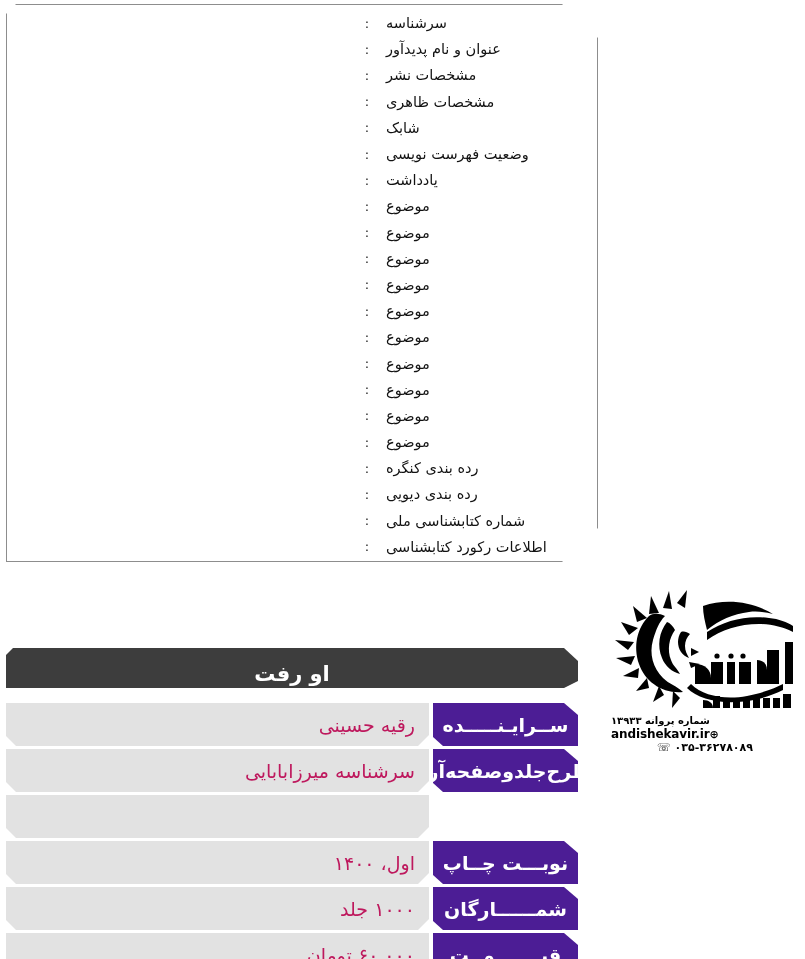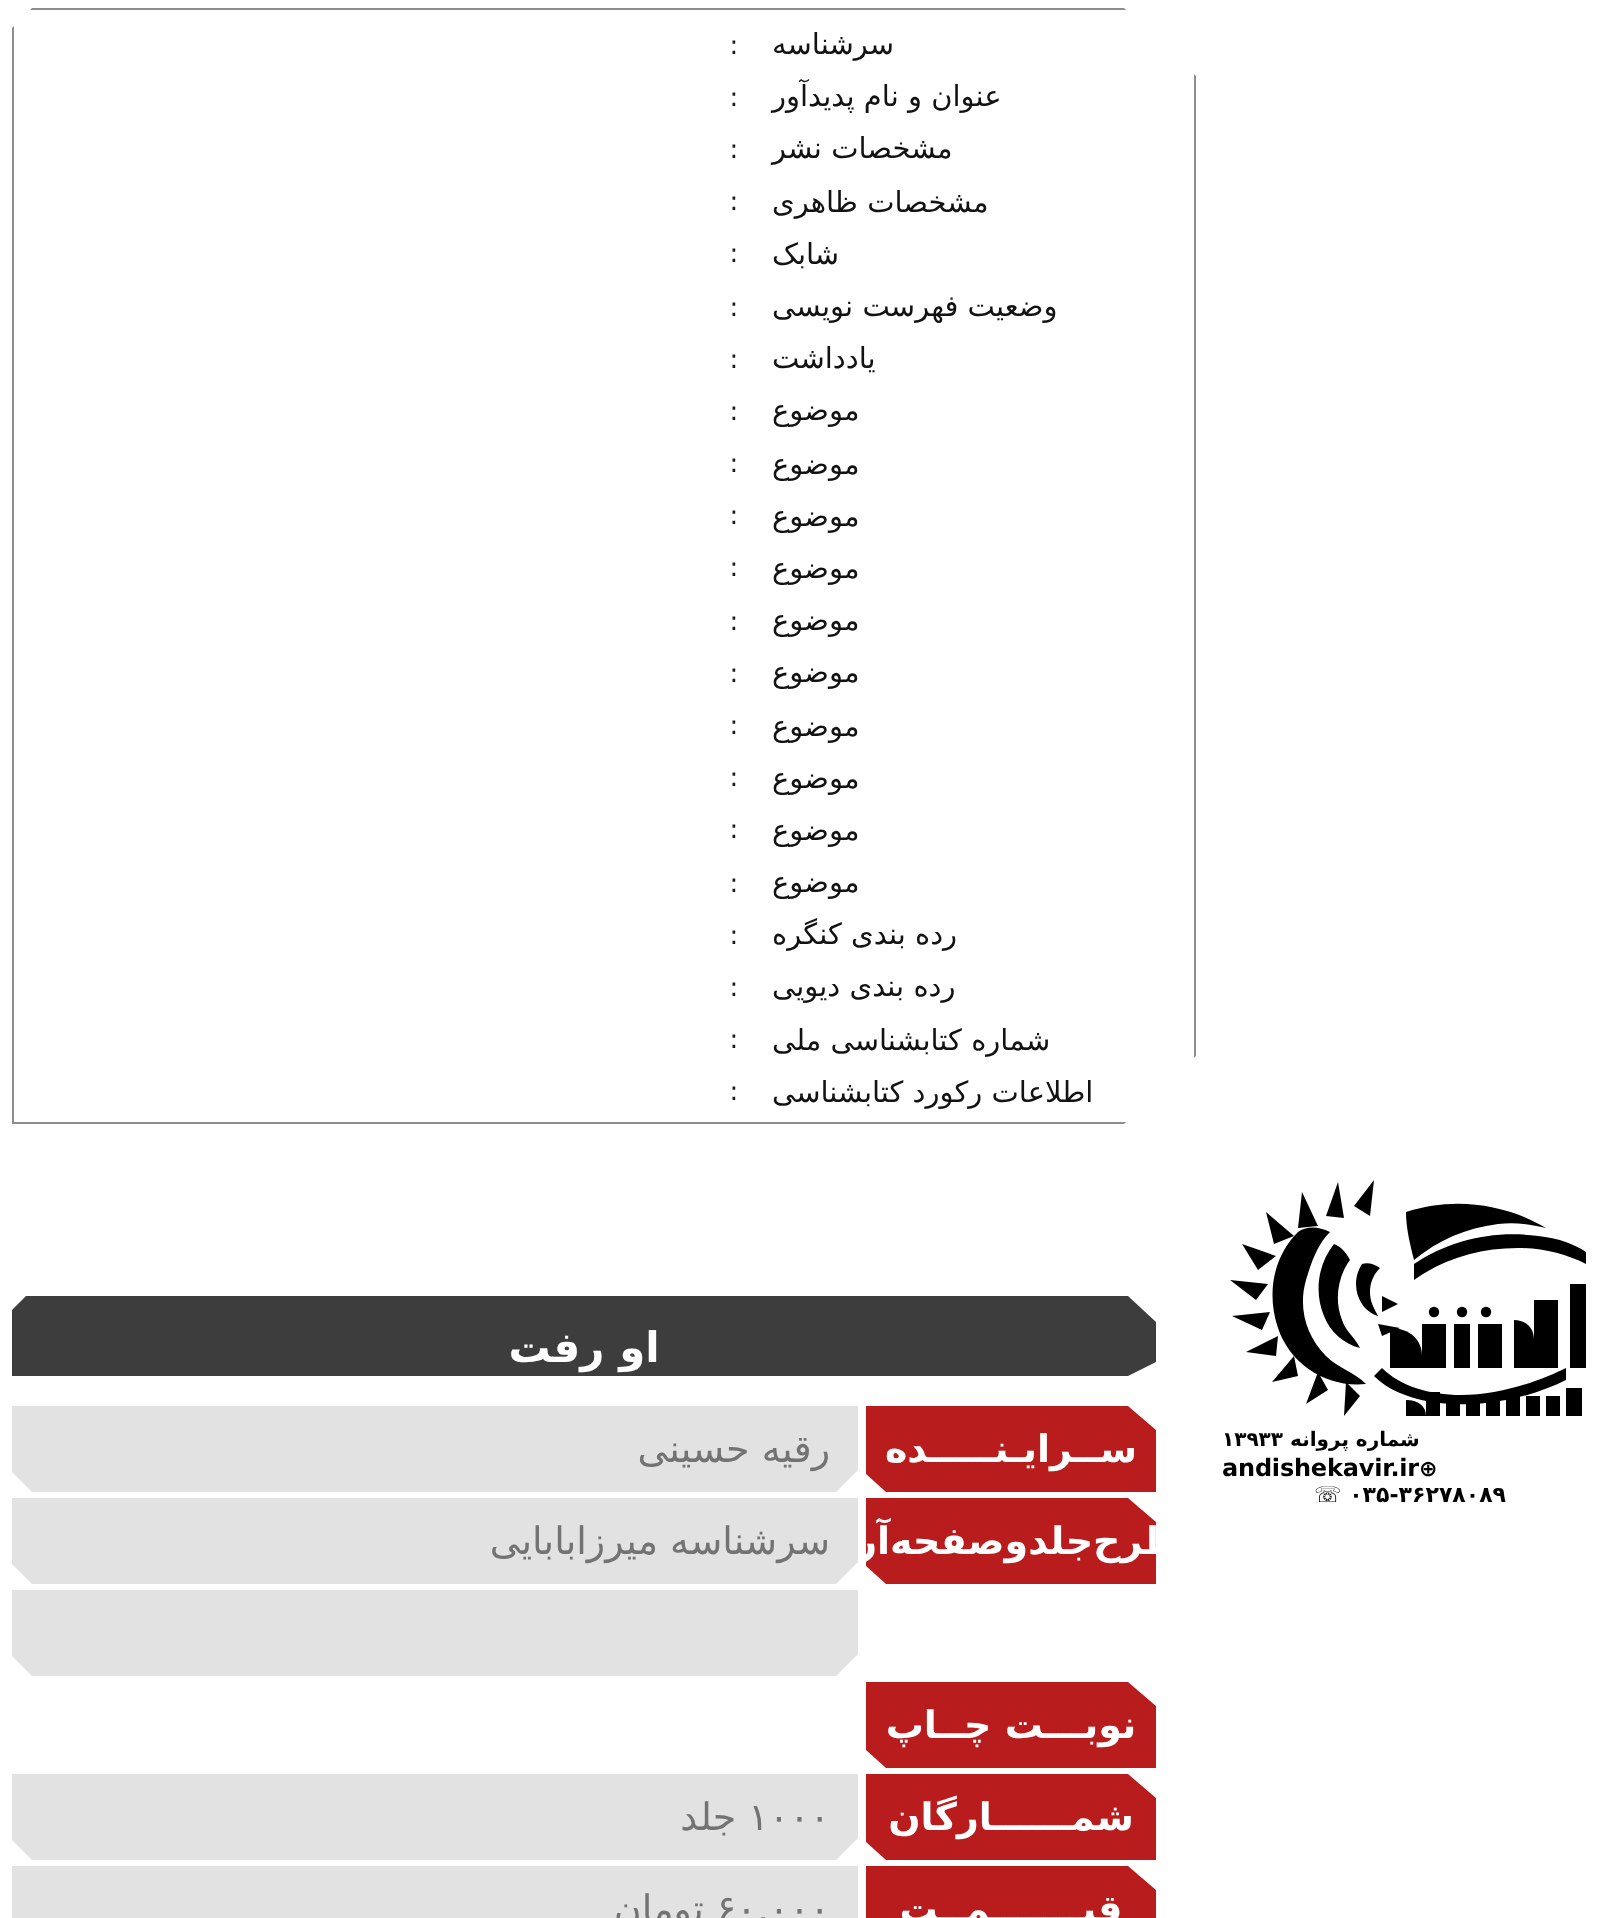--- a/index.html
+++ b/index.html
@@ -180,21 +180,21 @@
     position: relative;
     height: 43px;
     margin-bottom: 3px;
     direction: rtl;
     display: flex;
     flex-direction: row;
   }
 
   .info-label {
     width: 145px;
-    background: #b91c1c;
+    background: #4c1d95;
     color: #ffffff;
     font-size: 19px;
     font-weight: bold;
     display: flex;
     align-items: center;
     justify-content: center;
     direction: rtl;
     white-space: nowrap;
     overflow: hidden;
     clip-path: polygon(
@@ -203,21 +203,21 @@
       145px 43px,
       10px 43px, 0px 34px
     );
     letter-spacing: 0px;
   }
 
   .info-value {
     flex: 1;
     margin-right: 4px;
     background: #e2e2e2;
-    color: #737373;
+    color: #be185d;
     font-size: 19px;
     display: flex;
     align-items: center;
     justify-content: flex-start;
     padding-right: 14px;
     direction: rtl;
     clip-path: polygon(
       0px 0px,
       423px 0px,
       423px 32px, 412px 43px,
@@ -430,20 +430,21 @@
         </div>
         <div class="info-row">
           <div class="info-label">طرح‌جلد‌و‌صفحه‌آرا</div>
           <div class="info-value">سرشناسه میرزابابایی</div>
         </div>
         <div class="info-row">
           <div class="info-value"></div>
         </div>
         <div class="info-row">
           <div class="info-label">نوبـــت چــاپ</div>
+          <div class="info-value">اول، ۱۴۰۰</div>
         </div>
         <div class="info-row">
           <div class="info-label">شمــــــارگان</div>
           <div class="info-value">۱۰۰۰ جلد</div>
         </div>
         <div class="info-row">
           <div class="info-label">قیـــــــمــت</div>
           <div class="info-value">۶۰,۰۰۰ تومان</div>
         </div>
       </div>

